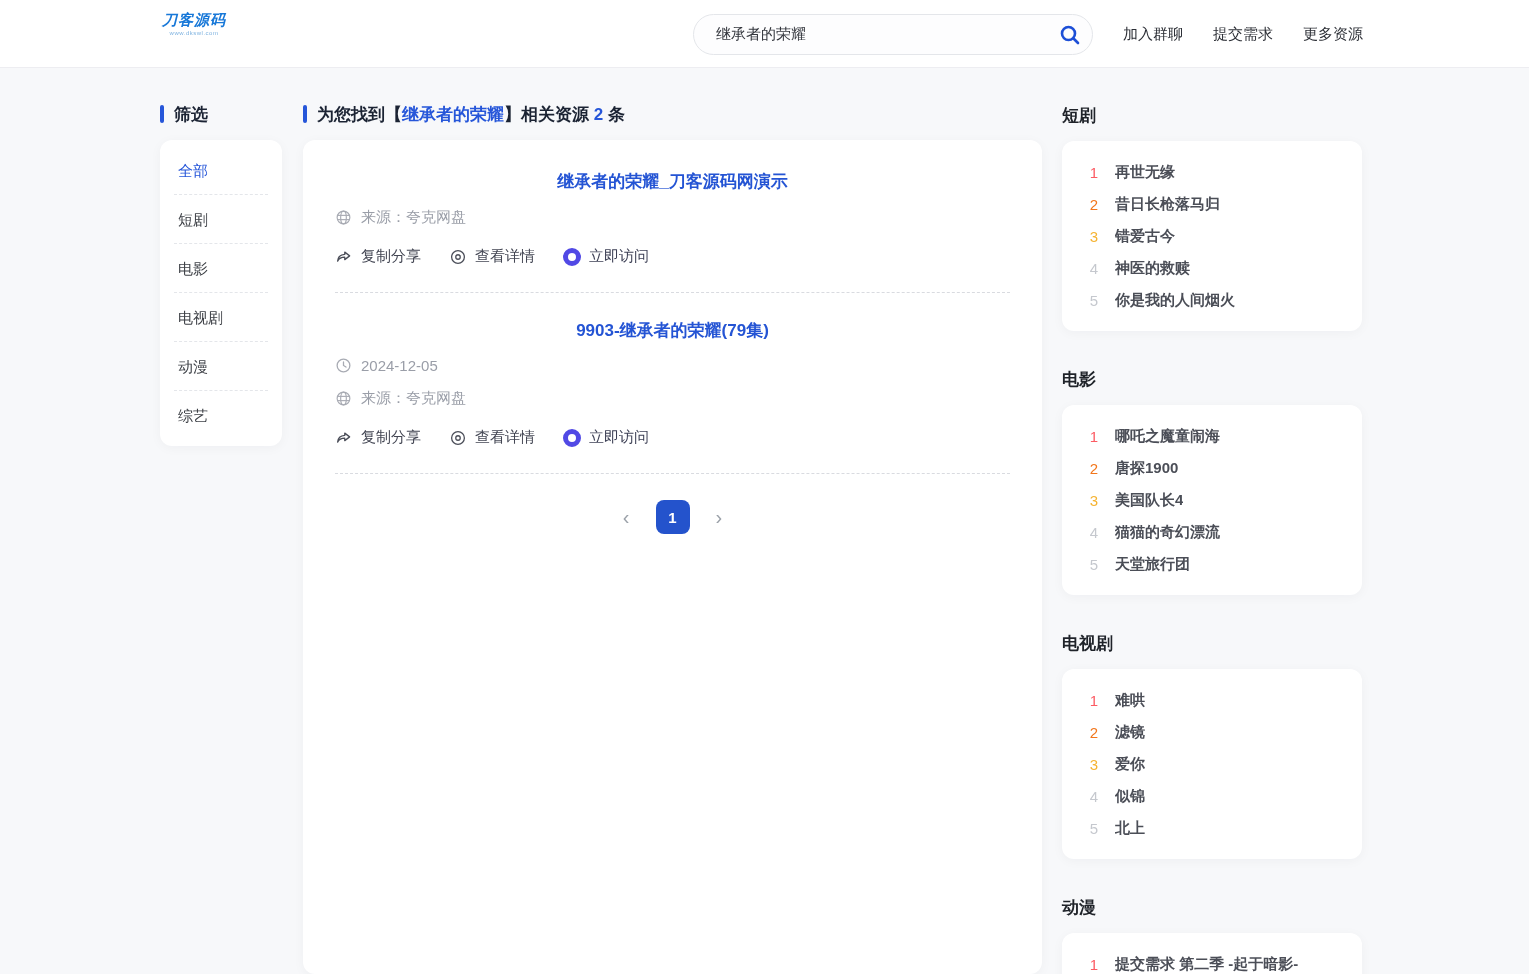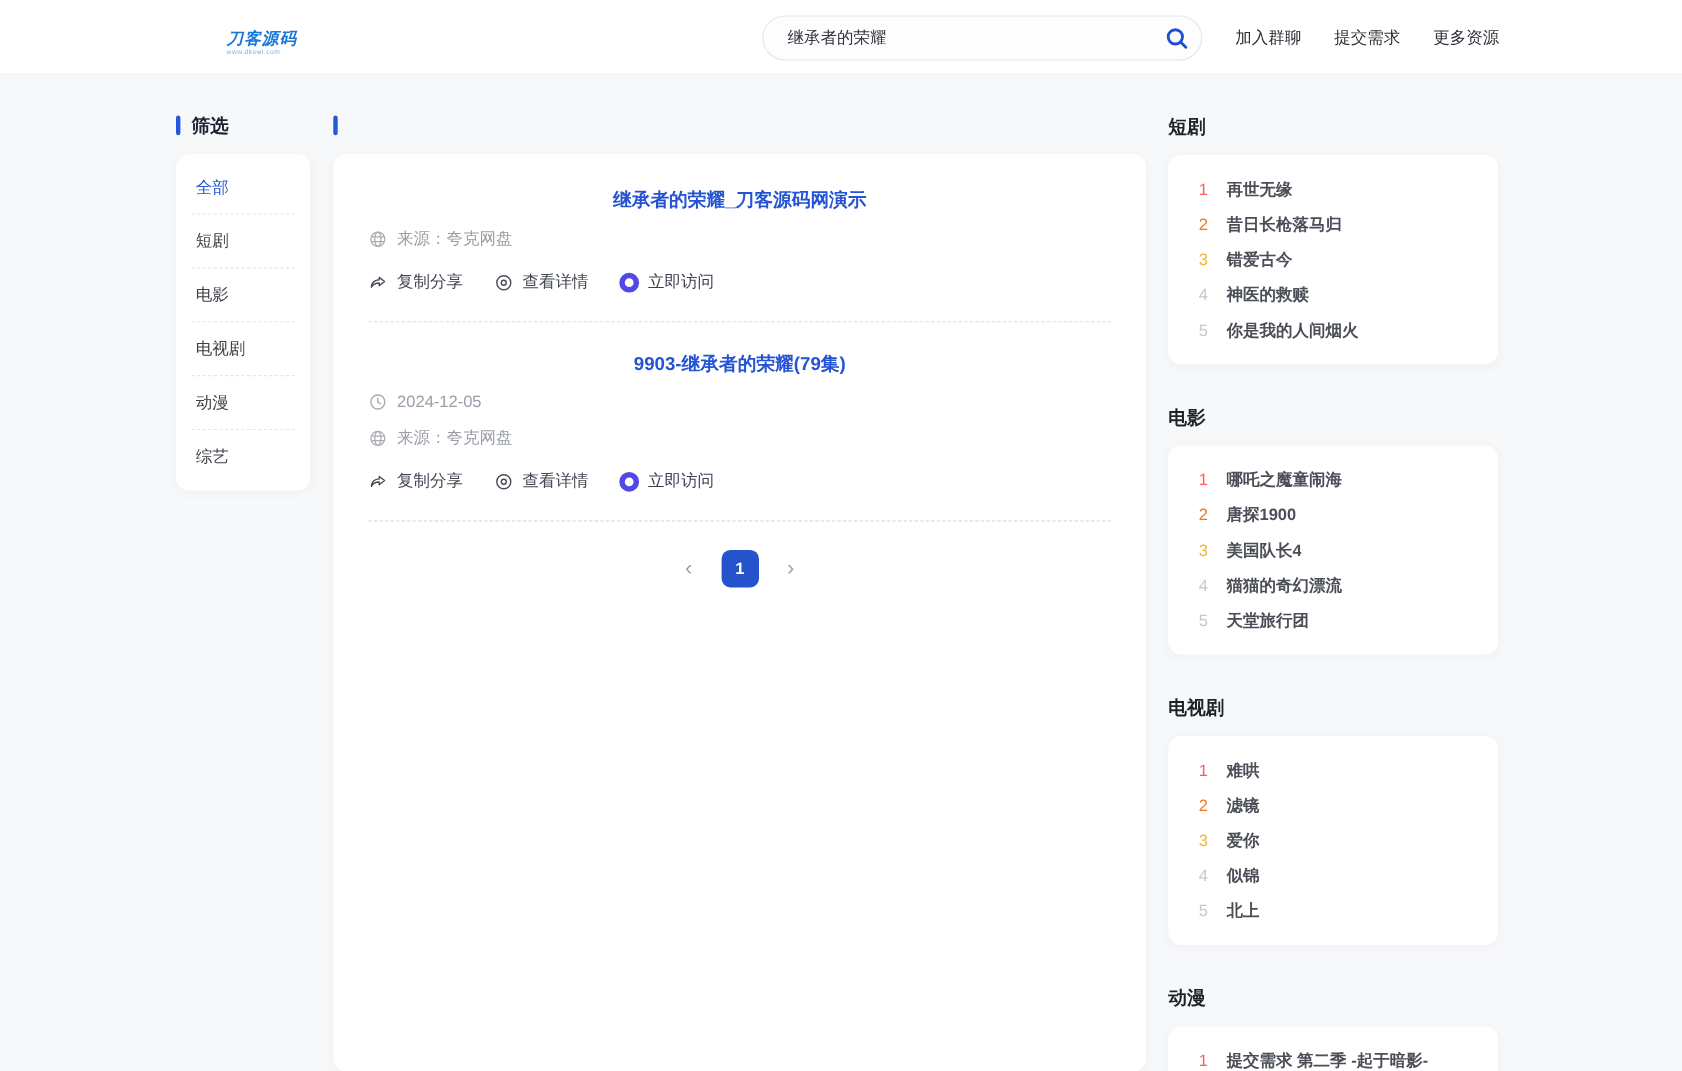--- a/index.html
+++ b/index.html
@@ -1,21 +1,21 @@
 <!DOCTYPE html>
 <html><head>
 <meta charset="utf-8">
 <style>
   * { margin:0; padding:0; box-sizing:border-box; }
   html,body { width:1529px; height:974px; overflow:hidden; background:#f7f8fa;
     font-family:"Liberation Sans","DejaVu Sans",sans-serif; color:#2c2f36; }
 
   
   .header { position:relative; height:68px; background:#ffffff; border-bottom:1px solid #ededf1; }
-  .logo { position:absolute; left:162px; top:26px; width:64px; text-align:left; cursor:pointer;margin-left:44px; }
+  .logo { position:absolute; left:162px; top:11px; width:64px; text-align:center; cursor:pointer; }
   .logo-title { color:#1878d8; font-weight:bold; font-style:italic; font-size:15px; letter-spacing:1px; white-space:nowrap; }
   .logo-sub { color:#7fb3e0; font-size:6px; letter-spacing:.5px; white-space:nowrap; }
   .search-box { position:absolute; left:693px; top:14px; width:400px; height:41px;
     background:#fdfdfe; border:1px solid #e4e6ea; border-radius:21px; display:flex; align-items:center; }
   .search-box input { flex:1; border:none; outline:none; background:transparent;
     padding:0 10px 0 22px; font-size:15px; color:#33363d; font-family:inherit; }
   .search-btn { width:44px; height:100%; display:flex; align-items:center; justify-content:center; cursor:pointer; }
   .nav { position:absolute; right:166px; top:0; height:68px; display:flex; align-items:center; gap:30px; }
   .nav a { font-size:15px; color:#2c2f36; text-decoration:none; cursor:pointer; white-space:nowrap; }
 
@@ -107,20 +107,21 @@
         <div class="filter-item">电影</div>
         <div class="filter-item">电视剧</div>
         <div class="filter-item">动漫</div>
         <div class="filter-item">综艺</div>
       </div>
   </div>
 
   <div class="col-main">
     <div class="sec-head">
       <span class="accent-bar"></span>
+      <span class="sec-title"><span>为您找到【</span><span class="kw">继承者的荣耀</span><span>】相关资源 </span><span class="cnt">2</span><span> 条</span></span>
     </div>
 
     <div class="card main-panel">
       <div id="result-list">
           <div class="result-item">
     <a class="result-title">继承者的荣耀_刀客源码网演示</a>
     <div class="meta-row">
       <svg class="ic" width="17" height="17" viewBox="0 0 24 24" fill="none" stroke="#a8abb3" stroke-width="1.6">
         <circle cx="12" cy="12" r="9"></circle>
         <ellipse cx="12" cy="12" rx="4" ry="9"></ellipse>

